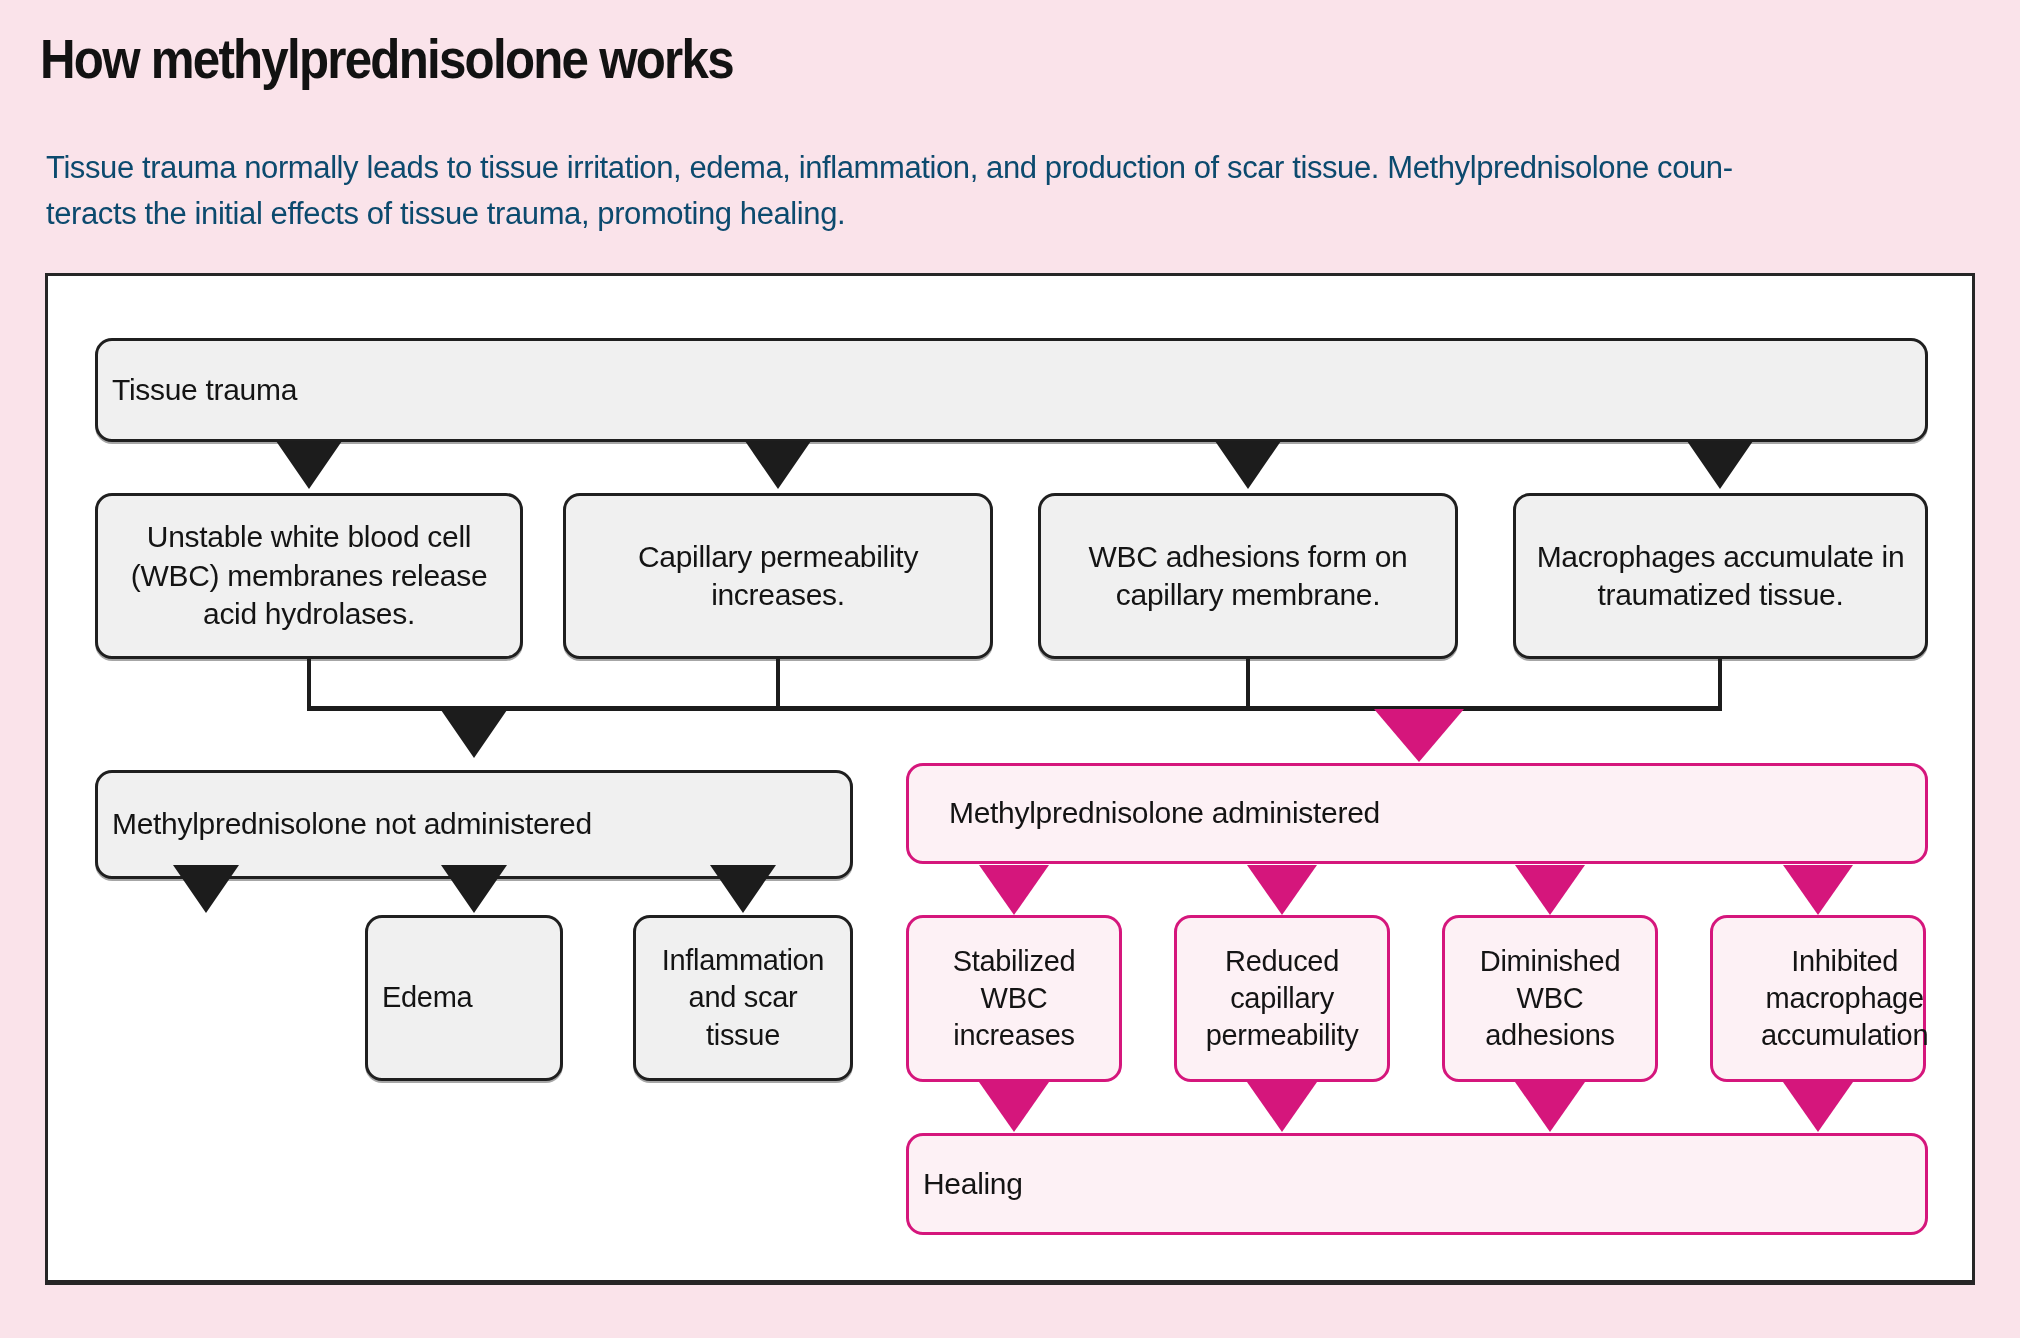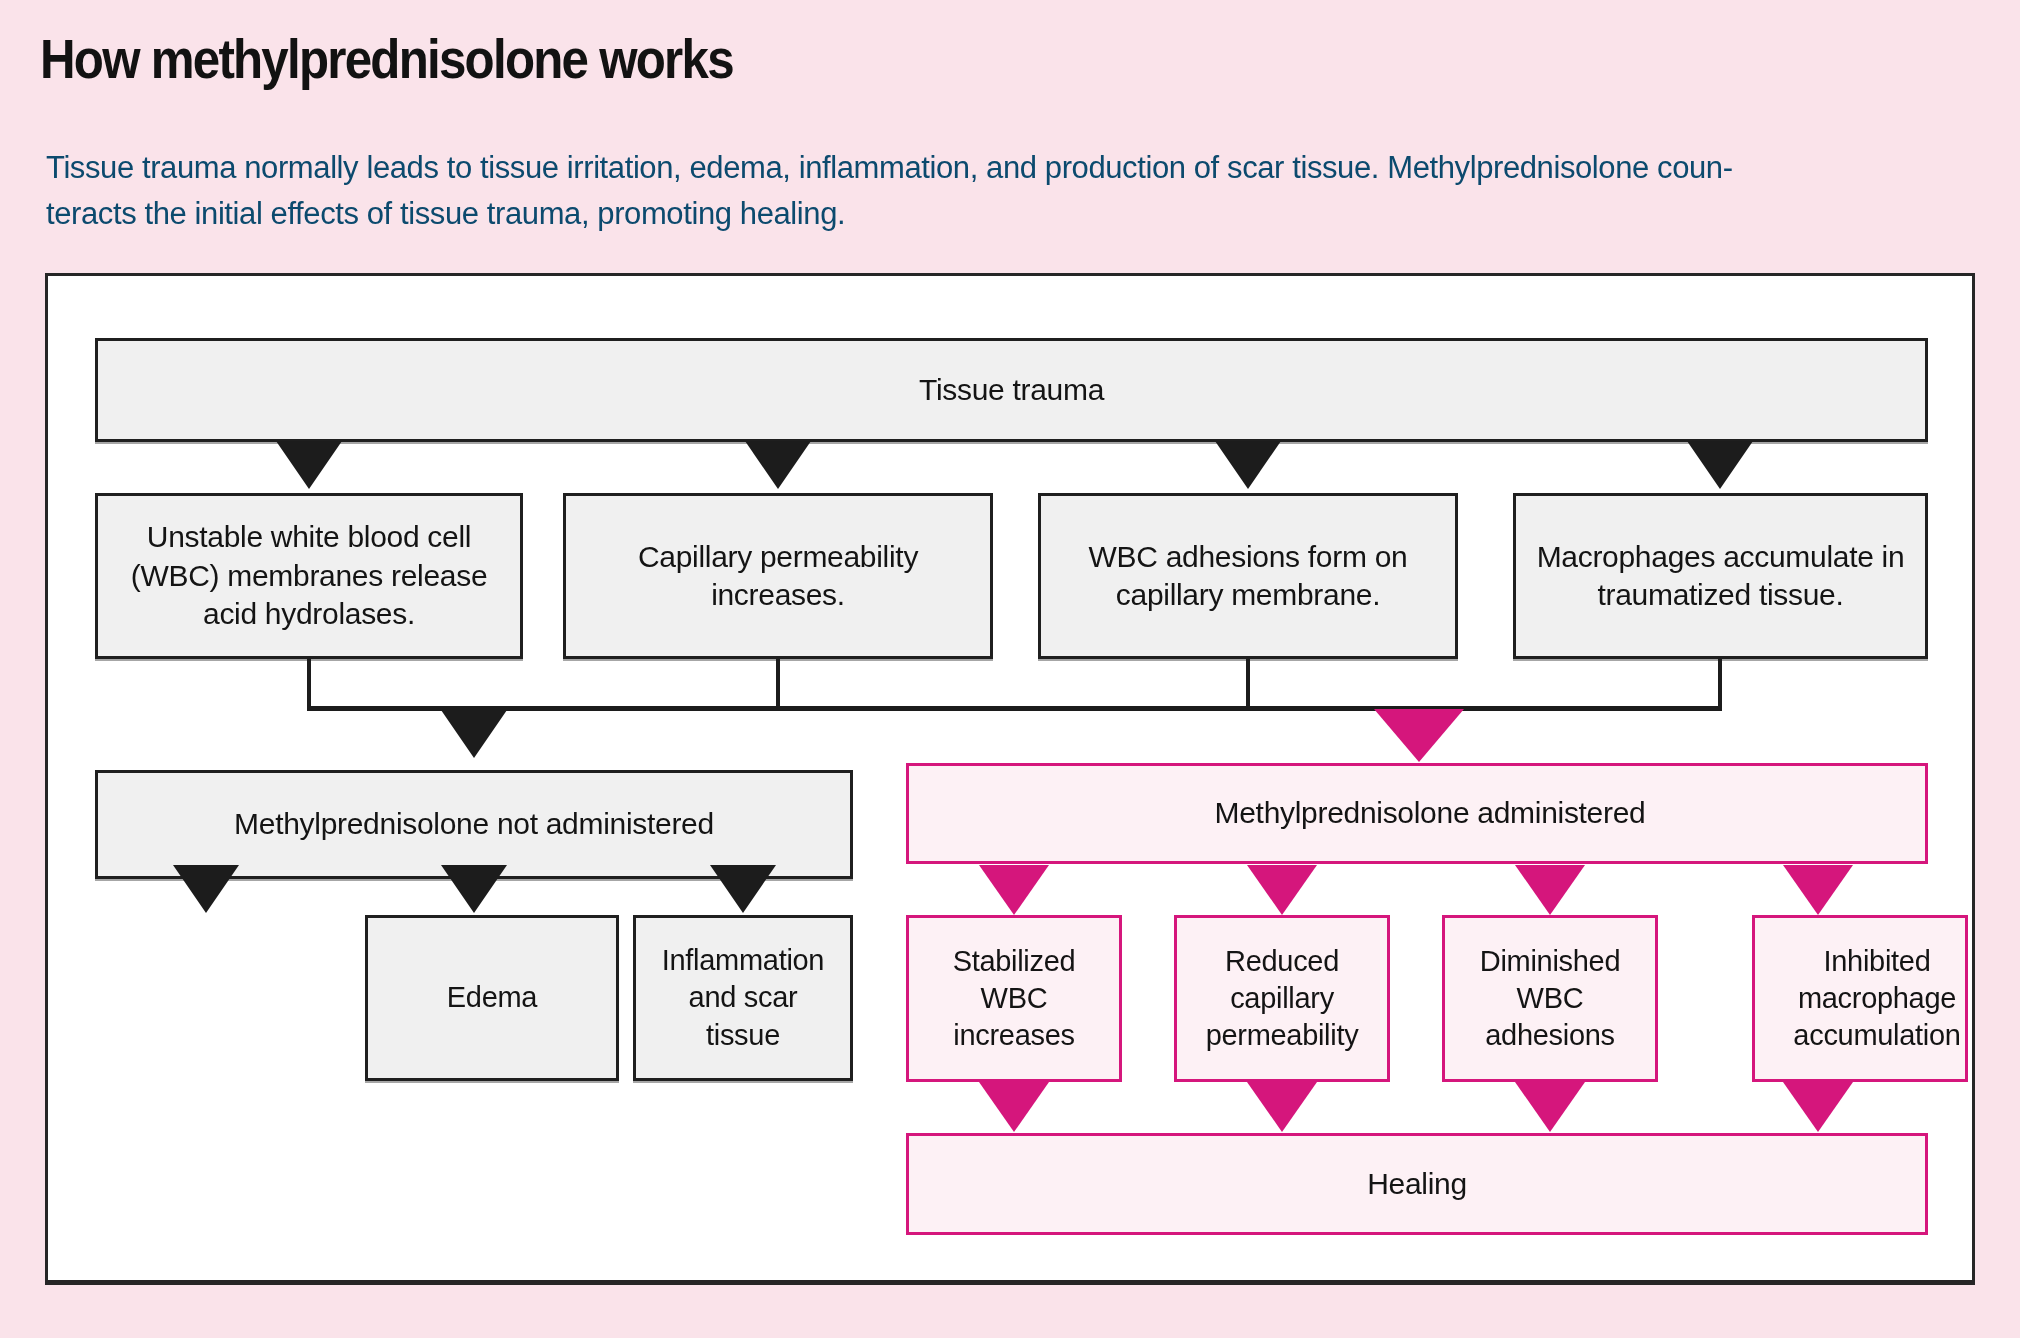--- a/index.html
+++ b/index.html
@@ -28,23 +28,23 @@
   .panel {
     position: absolute; left: 45px; top: 273px;
     width: 1930px; height: 1012px;
     background: #ffffff;
     border: 3px solid #262626;
     border-bottom-width: 5px;
     box-sizing: border-box;
   }
   .box {
     position: absolute; box-sizing: border-box;
-    display: flex; align-items: center; justify-content: center;
+    display: flex; align-items: center; justify-content: flex-start;
     text-align: center; font-size: 30px; letter-spacing: -0.3px;
-    line-height: 1.28; padding: 6px 14px;
+    line-height: 1.28; padding: 6px 14px; border-radius: 17px;
   }
   .box.gray  { background: #f0f0f0; border: 3px solid #1f1f1f; box-shadow: 0 2px 0 rgba(0,0,0,0.35); }
   .box.pink  { background: #fdf1f5; border: 3px solid #d5167c; }
   .box.small { font-size: 29px; }
 
   .arr { position: absolute; width: 0; height: 0; }
   .arr.black {
     border-left: 33px solid transparent; border-right: 33px solid transparent;
     border-top: 48px solid #1c1c1c;
   }
@@ -103,42 +103,42 @@
     <span>Methylprednisolone not administered</span>
   </div>
   <div class="box pink" style="left:858px; top:487px; width:1022px; height:101px;padding-left:40px;">
     <span>Methylprednisolone administered</span>
   </div>
 
   <div class="arr black" style="left:125px; top:589px;"></div>
   <div class="arr black" style="left:393px; top:589px;"></div>
   <div class="arr black" style="left:662px; top:589px;"></div>
 
-  <div class="box gray small" style="left:317px; top:639px; width:254px; height:166px;">
+  <div class="box gray small" style="left:317px; top:639px; width:198px; height:166px;">
     <span>Edema</span>
   </div>
   <div class="box gray small" style="left:585px; top:639px; width:220px; height:166px;">
     <span>Inflammation and scar tissue</span>
   </div>
 
   <div class="arr pink" style="left:931px;  top:589px;"></div>
   <div class="arr pink" style="left:1199px; top:589px;"></div>
   <div class="arr pink" style="left:1467px; top:589px;"></div>
   <div class="arr pink" style="left:1735px; top:589px;"></div>
 
   <div class="box pink small" style="left:858px; top:639px; width:216px; height:167px;">
     <span>Stabilized WBC increases</span>
   </div>
   <div class="box pink small" style="left:1126px; top:639px; width:216px; height:167px;">
     <span>Reduced capillary permeability</span>
   </div>
   <div class="box pink small" style="left:1394px; top:639px; width:216px; height:167px;">
     <span>Diminished WBC adhesions</span>
   </div>
-  <div class="box pink small" style="left:1704px; top:639px; width:216px; height:167px;padding-left:48px;">
+  <div class="box pink small" style="left:1662px; top:639px; width:216px; height:167px;padding-left:48px;">
     <span>Inhibited macrophage accumulation</span>
   </div>
 
   <div class="arr pink" style="left:931px;  top:806px;"></div>
   <div class="arr pink" style="left:1199px; top:806px;"></div>
   <div class="arr pink" style="left:1467px; top:806px;"></div>
   <div class="arr pink" style="left:1735px; top:806px;"></div>
 
   <div class="box pink" style="left:858px; top:857px; width:1022px; height:102px;">
     <span>Healing</span>

